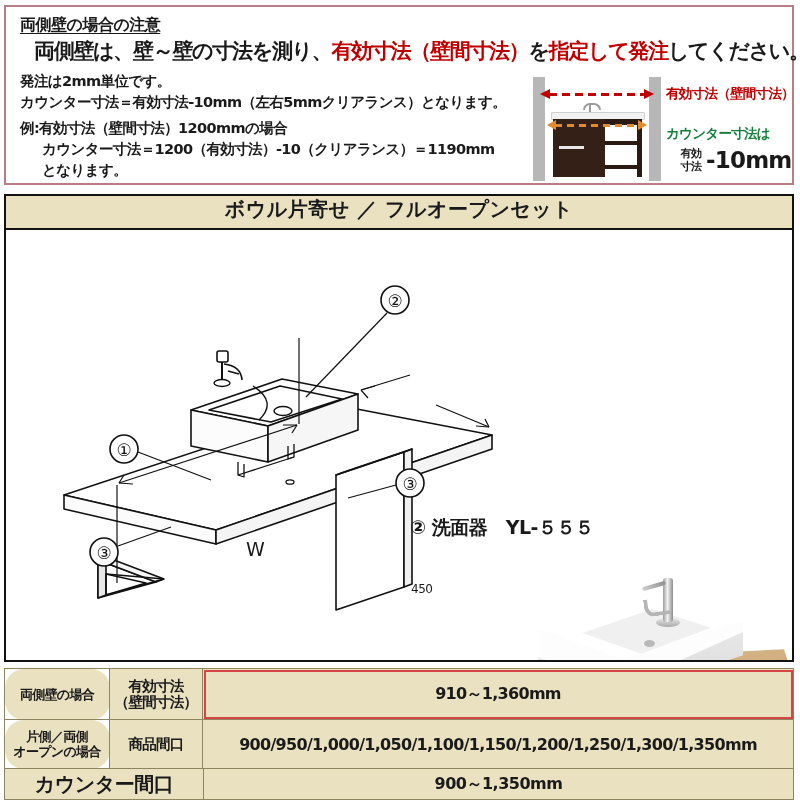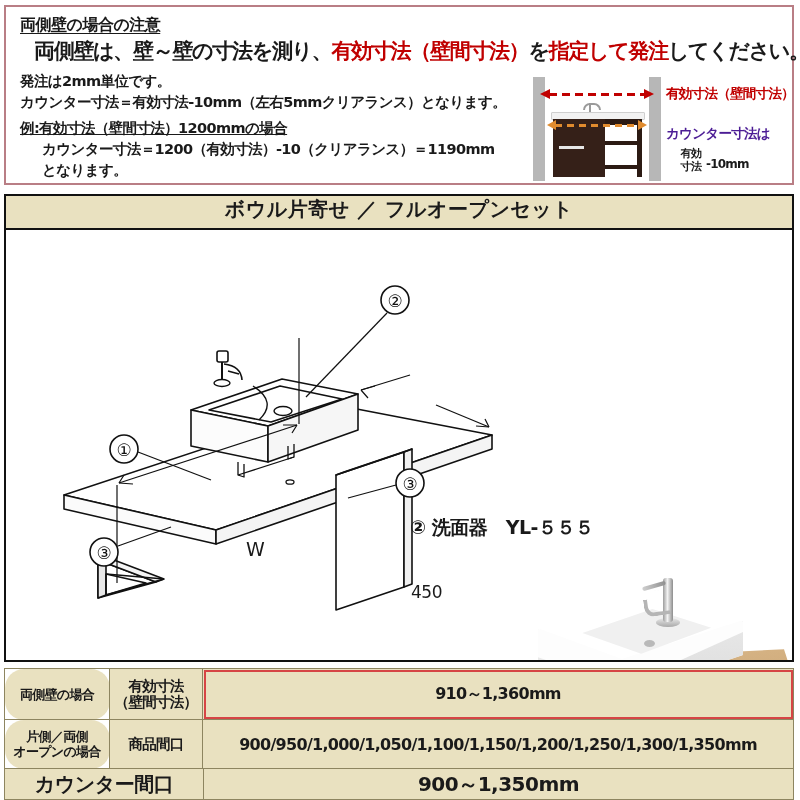--- a/index.html
+++ b/index.html
@@ -31,21 +31,21 @@
     font-size:21px;font-weight:bold;letter-spacing:-1.3px;
     white-space:nowrap;
   }
   .notice-head .red{color:#c00000;}
   .notice-body{
     position:absolute;left:14px;top:64px;width:510px;
     font-size:14.5px;font-weight:bold;line-height:21px;
     letter-spacing:-0.6px;white-space:nowrap;
   }
   .notice-body .indent{padding-left:22px;}
-  .notice-body .ex{margin-top:5px;text-decoration:underline;}
+  .notice-body .ex{margin-top:5px;}
 
   
   .inset{
     position:absolute;left:527px;top:66px;width:128px;height:112px;
   }
   .ins-wall{position:absolute;top:4px;width:12px;height:104px;background:#b7b7b7;}
   .ins-wall.l{left:0px;}
   .ins-wall.r{right:0px;}
   .ins-arrow-red{
     position:absolute;left:16px;top:20px;width:96px;height:3px;
@@ -72,23 +72,23 @@
     background:repeating-linear-gradient(to right,#e08b2e 0 7px,transparent 7px 12px);
   }
   .ins-arrow-org::before,.ins-arrow-org::after{
     content:"";position:absolute;top:-4px;
     border-top:5px solid transparent;border-bottom:5px solid transparent;
   }
   .ins-arrow-org::before{left:-8px;border-right:9px solid #e08b2e;}
   .ins-arrow-org::after{right:-8px;border-left:9px solid #e08b2e;}
 
   .ins-lbl1{position:absolute;left:660px;top:78px;font-size:13.5px;font-weight:bold;color:#c00000;letter-spacing:-0.7px;white-space:nowrap;}
-  .ins-lbl2{position:absolute;left:660px;top:118px;font-size:13.5px;font-weight:bold;color:#4c1d95;letter-spacing:-0.7px;white-space:nowrap;}
+  .ins-lbl2{position:absolute;left:660px;top:118px;font-size:13.5px;font-weight:bold;color:#15803d;letter-spacing:-0.7px;white-space:nowrap;}
   .ins-lbl3a{position:absolute;left:672px;top:140px;font-size:11px;font-weight:bold;line-height:13px;width:26px;text-align:center;letter-spacing:-0.5px;}
-  .ins-lbl3b{position:absolute;left:700px;top:150px;font-size:12px;font-weight:bold;letter-spacing:-0.8px;white-space:nowrap;}
+  .ins-lbl3b{position:absolute;left:700px;top:140px;font-size:23px;font-weight:bold;letter-spacing:-0.8px;white-space:nowrap;}
 
   
   .titlebar{
     position:absolute;left:4px;top:194px;width:790px;height:36px;
     background:#e9e1c0;
     border:2px solid #111111;
     box-sizing:border-box;
     display:flex;justify-content:center;
   }
   .titlebar span{font-size:20px;font-weight:bold;letter-spacing:0.5px;}
@@ -141,21 +141,21 @@
   }
   .ph-drain{position:absolute;left:148px;top:90px;width:11px;height:7px;border-radius:50%;background:#b9b9b9;}
   .ph-fa-base{position:absolute;left:160px;top:68px;width:24px;height:9px;border-radius:50%;background:linear-gradient(180deg,#e8e8e8,#a9a9a9);}
   .ph-fa-body{position:absolute;left:167px;top:28px;width:10px;height:44px;border-radius:3px;background:linear-gradient(90deg,#9c9c9c,#f2f2f2 45%,#8d8d8d);}
   .ph-fa-spout{position:absolute;left:148px;top:48px;width:22px;height:14px;border-bottom:4px solid #b5b5b5;border-left:4px solid #b5b5b5;border-radius:0 0 0 10px;transform:rotate(-8deg);}
   .ph-fa-lever{position:absolute;left:146px;top:34px;width:24px;height:4px;border-radius:2px;background:linear-gradient(90deg,#cfcfcf,#8f8f8f);transform:rotate(-16deg);}
 
   
   .dlabel{position:absolute;font-weight:bold;letter-spacing:-0.5px;white-space:nowrap;}
   .lbl-basin{left:404px;top:285px;font-size:19px;}
-  .lbl-450{left:405px;top:352px;font-size:17px;font-weight:normal;}
+  .lbl-450{left:405px;top:352px;font-size:12px;font-weight:normal;}
   .lbl-W{left:240px;top:308px;font-size:19px;font-weight:normal;}
 
   
   .spec{
     position:absolute;left:4px;top:668px;width:790px;
     border-collapse:collapse;
     table-layout:fixed;
   }
   .spec td{
     border:1px solid #8d8560;
@@ -177,21 +177,21 @@
   .spec2{
     position:absolute;left:4px;top:768px;width:790px;
     border-collapse:collapse;table-layout:fixed;
   }
   .spec2 td{
     border:1px solid #8d8560;background:#e9e1c0;
     text-align:center;font-weight:bold;height:28px;
     letter-spacing:-0.5px;
   }
   .c2-hdr{width:196px;font-size:20px;}
-  .c2-val{font-size:20px;}
+  .c2-val{font-size:16px;}
 </style>
 </head>
 <body>
 
 <div class="page">
 
   <div class="notice">
     <div class="notice-title">両側壁の場合の注意</div>
 
     <div class="notice-head"><span>両側壁は、壁～壁の寸法を測り、</span><span class="red">有効寸法（壁間寸法）</span><span>を</span><span class="red">指定して発注</span><span>してください。</span></div>

